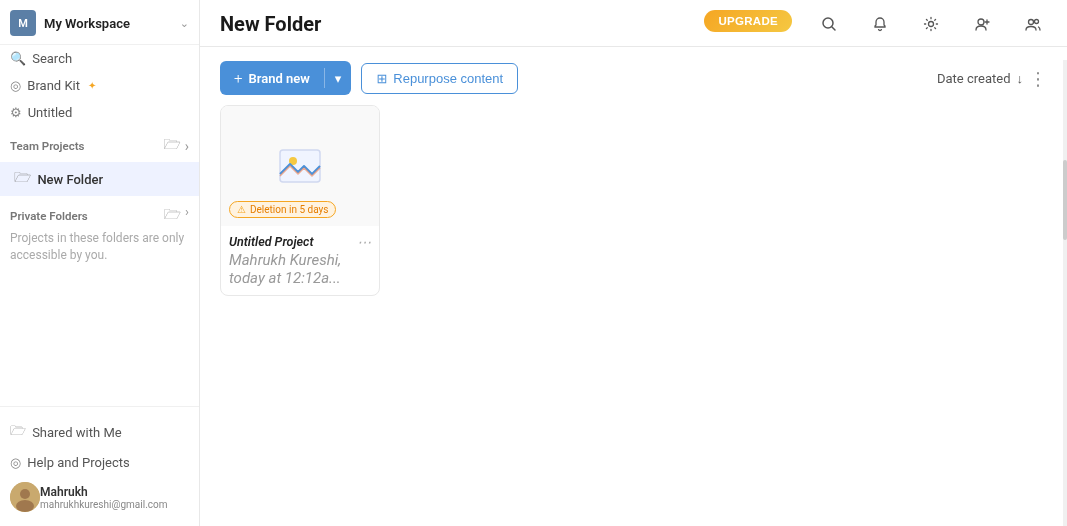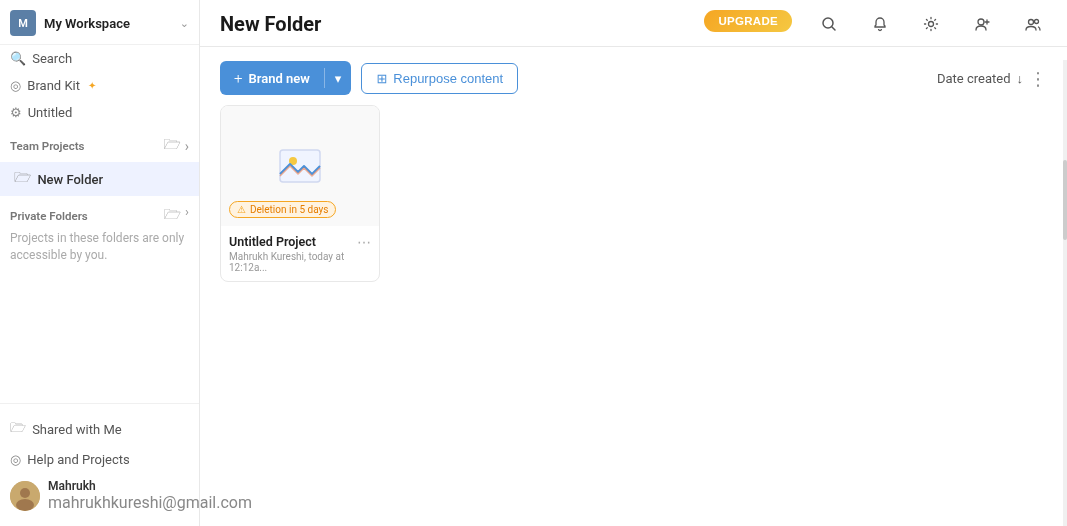--- a/index.html
+++ b/index.html
@@ -27,25 +27,25 @@
     .folder-name { font-size: 13px; color: #333; font-weight: 500; }
 
     .sidebar-private-section { padding: 8px 10px 4px 10px; }
     .private-section-header { display: flex; align-items: center; justify-content: space-between; margin-bottom: 2px; }
     .private-section-title { font-size: 11.5px; font-weight: 600; color: #777; }
     .private-note { font-size: 12px; color: #aaa; line-height: 1.4; padding-left: 0; }
 
     .sidebar-bottom { margin-top: auto; border-top: 1px solid #f0f0f0; padding-top: 8px; }
     .sidebar-bottom-item { display: flex; align-items: center; gap: 6px; padding: 6px 10px; cursor: pointer; color: #555; font-size: 13px; }
 
-    .user-profile { display: flex; align-items: center; gap: 8px; padding: 6px 10px; cursor: pointer; }
+    .user-profile { display: flex; align-items: center; padding: 6px 10px; cursor: pointer; }
     .user-avatar { width: 30px; height: 30px; border-radius: 50%; background: #c9a96e; flex-shrink: 0; overflow: hidden; display: flex; align-items: center; justify-content: center; }
     .user-info { display: flex; flex-direction: column; }
     .user-name { font-size: 12px; font-weight: 600; color: #333; }
-    .user-email { font-size: 16px; color: #888; text-align: center; }
+    .user-email { font-size: 10px; color: #888; text-align: center; }
 
     
     .main { flex: 1; display: flex; flex-direction: column; overflow: hidden; }
 
     .top-bar { display: flex; align-items: center; justify-content: space-between; padding: 10px 20px 8px 20px; border-bottom: 1px solid #e8e8e8; }
     .top-bar-left { display: flex; align-items: center; }
     .page-title { font-size: 20px; font-weight: 700; color: #1a1a1a; }
     .top-bar-right { display: flex; align-items: flex-start; gap: 23px; }
 
     .upgrade-btn { background: linear-gradient(135deg, #f5a623, #f5c842); border: none; border-radius: 20px; padding: 5px 14px; font-size: 11.5px; font-weight: 700; color: #fff; cursor: pointer; letter-spacing: 0.3px; }
@@ -67,24 +67,24 @@
     .content-area { flex: 1; padding: 0 20px 20px 20px; overflow-y: auto; }
 
     .projects-grid { display: flex; flex-wrap: wrap; gap: 16px; }
 
     .project-card { width: 160px; border-radius: 8px; border: 1px solid #e8e8e8; overflow: hidden; cursor: pointer; background: #fff; }
 
     .project-thumbnail { width: 100%; height: 120px; background: #f9f9f9; display: flex; align-items: center; justify-content: center; position: relative; }
 
     .deletion-badge { position: absolute; bottom: 8px; left: 8px; background: #fff3e0; border: 1px solid #f5a623; border-radius: 10px; padding: 2px 7px; font-size: 10px; color: #e67e00; display: flex; align-items: center; gap: 4px; }
 
-    .project-info { padding: 8px 8px 8px 8px; display: flex; align-items: flex-start; justify-content: flex-start; }
+    .project-info { padding: 8px 8px 8px 8px; display: flex; align-items: flex-start; justify-content: flex-start; font-style: italic; }
     .project-details { flex: 1; }
     .project-name { font-size: 12.5px; font-weight: 600; color: #222; margin-bottom: 2px; }
-    .project-meta { font-size: 10px; color: #999; }
+    .project-meta { font-size: 15px; color: #999; }
     .project-more { color: #aaa; font-size: 14px; cursor: pointer; flex-shrink: 0; }
 
     
     .content-area::-webkit-scrollbar { width: 4px; }
     .content-area::-webkit-scrollbar-track { background: transparent; }
     .content-area::-webkit-scrollbar-thumb { background: #ccc; border-radius: 2px; }
   </style>
 </head>
 <body>
 

